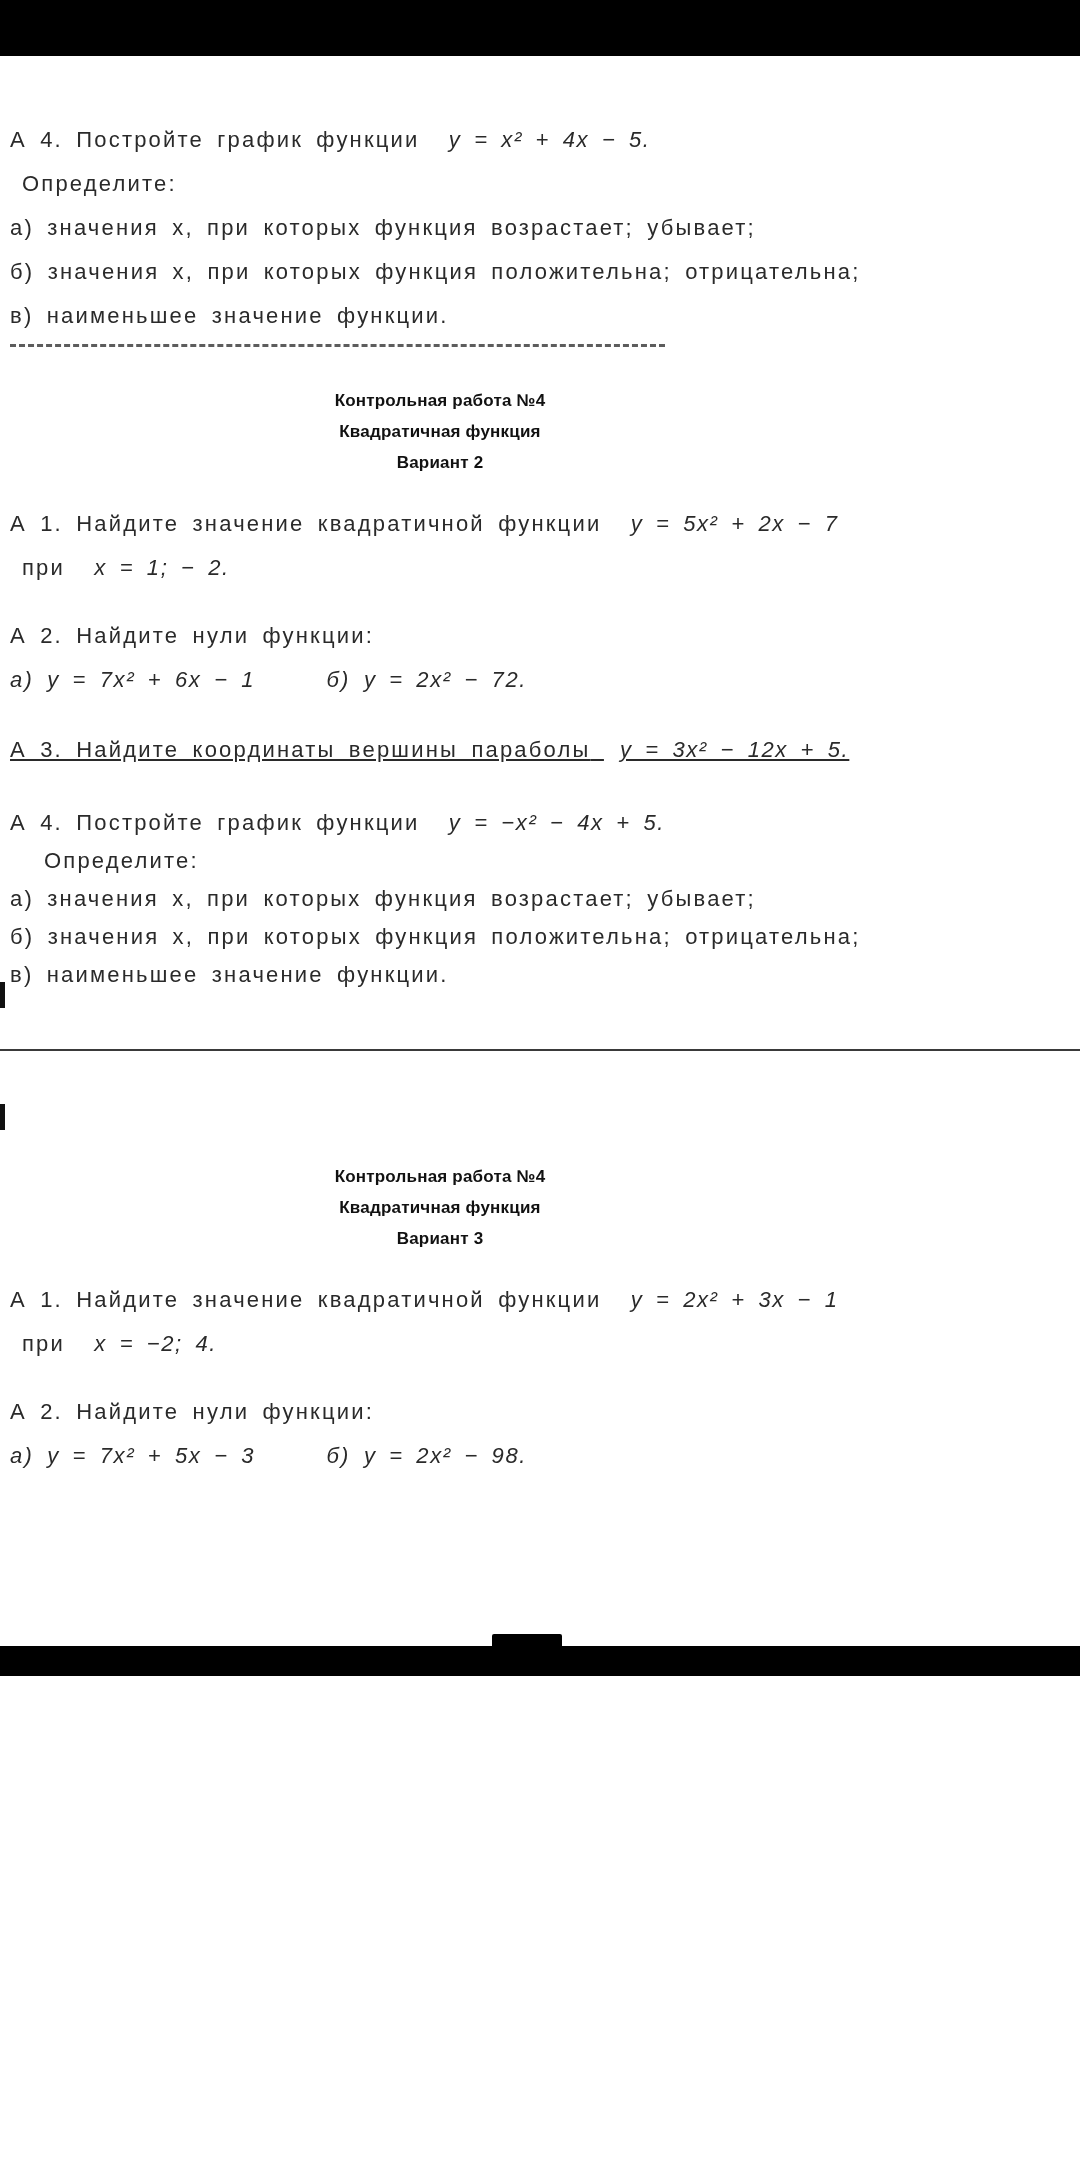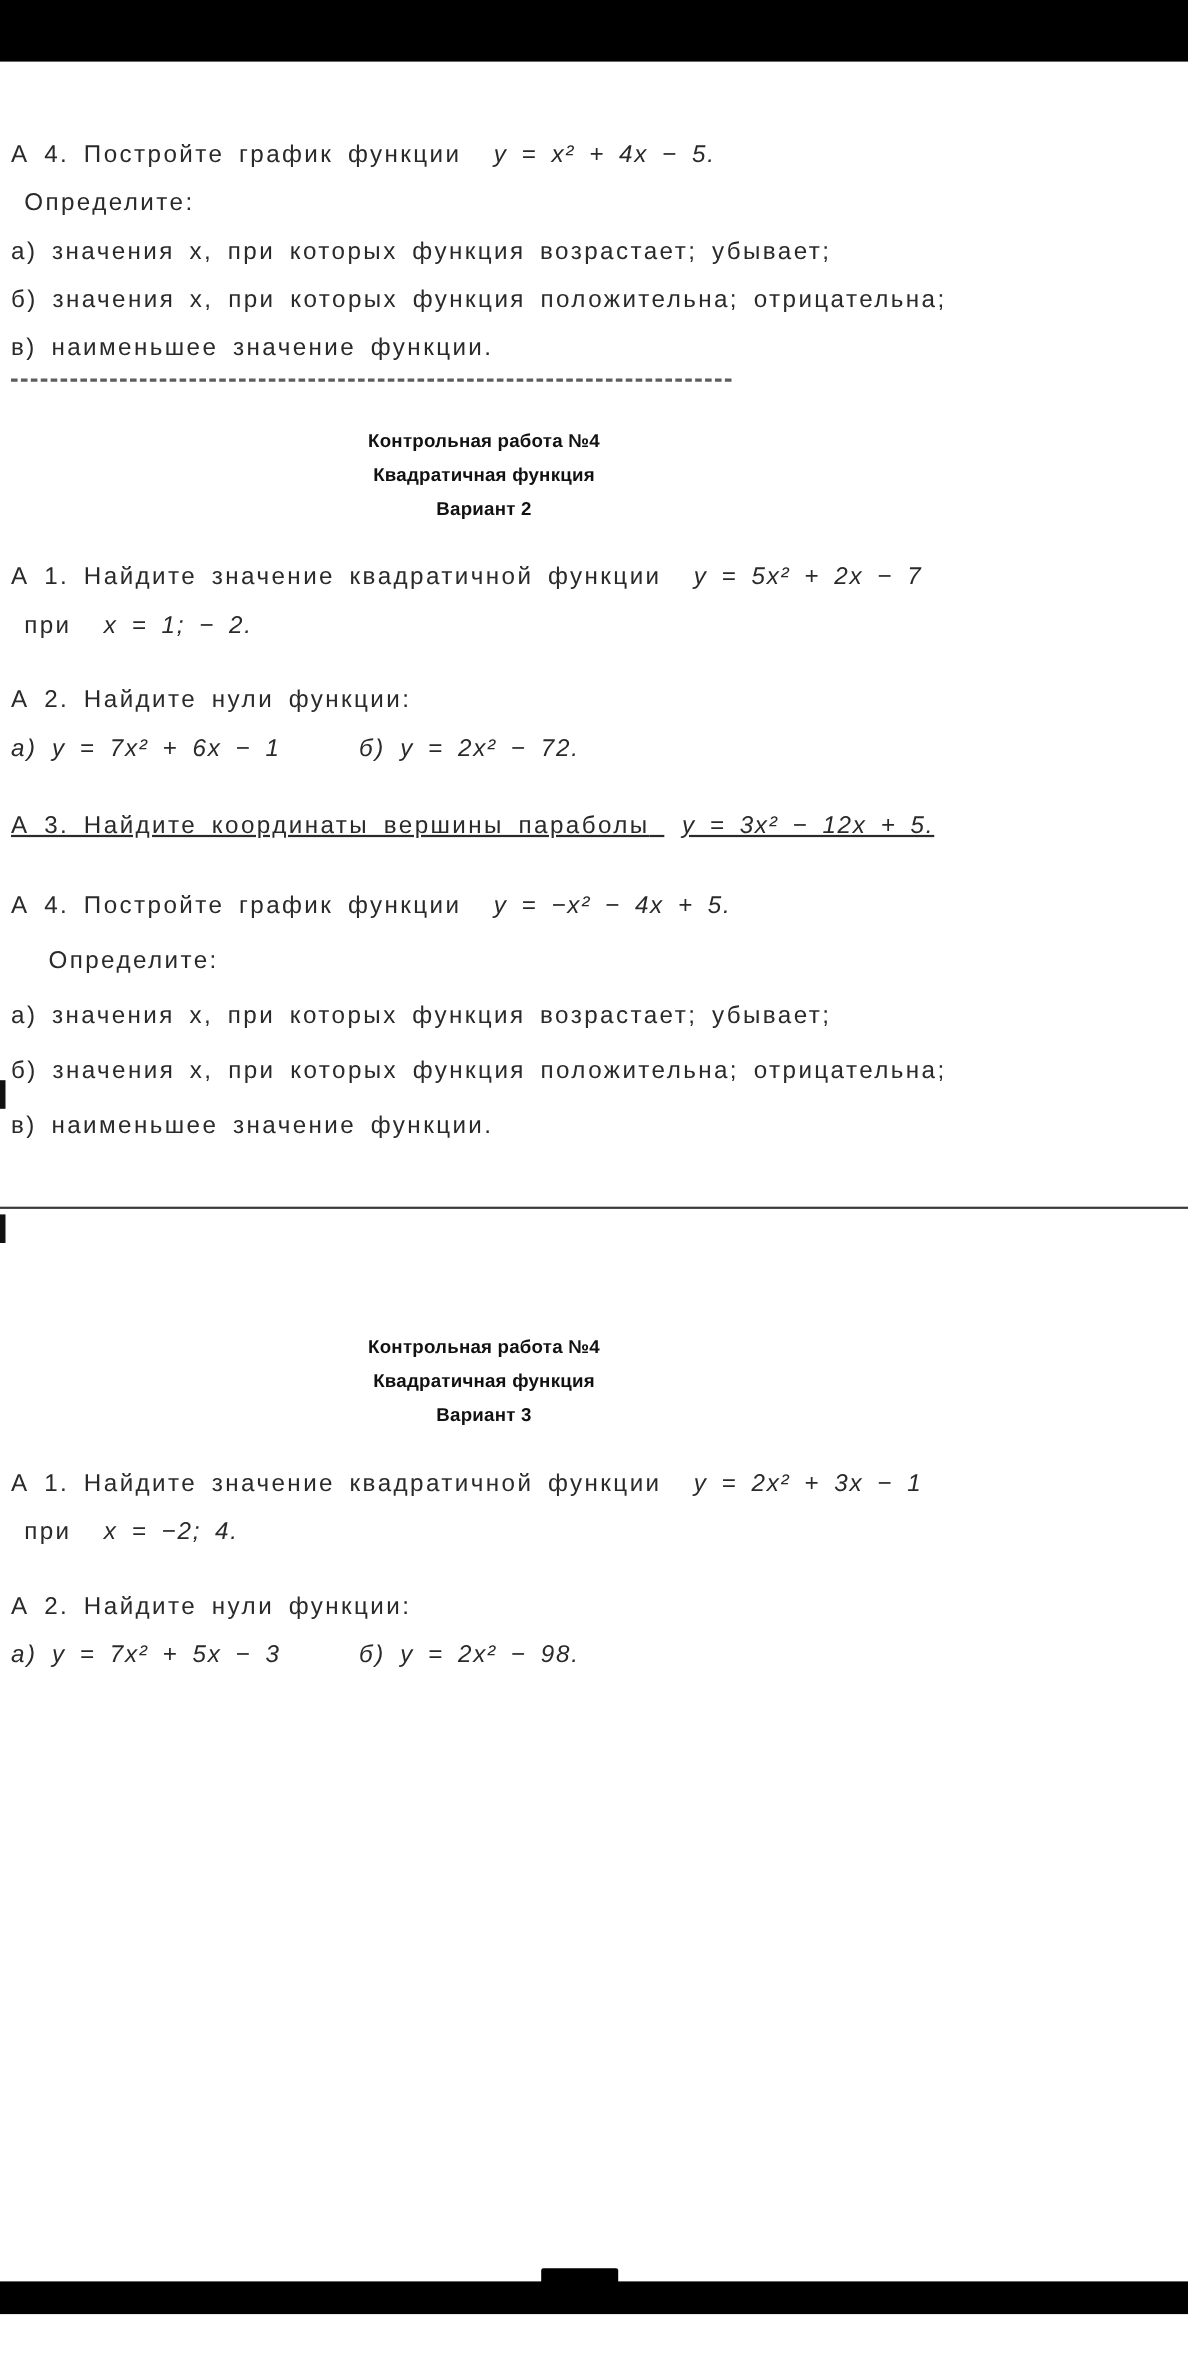--- a/index.html
+++ b/index.html
@@ -1,20 +1,20 @@
 <!DOCTYPE html>
 <html><head>
 <meta charset="utf-8">
 <style>
   * { margin: 0; padding: 0; box-sizing: border-box; }
   html, body { background: #ffffff; }
   .page {
     position: relative;
     width: 1080px;
-    height: 2104px;
+    height: 1676px;
     background: #ffffff;
     overflow: hidden;
     font-family: "Liberation Sans", "DejaVu Sans", sans-serif;
     color: #2a2a2a;
   }
   .top-bar {
     position: absolute; top: 0; left: 0;
     width: 100%; height: 56px; background: #000000;
   }
   .bottom-bar {
@@ -36,21 +36,21 @@
     width: 100%; padding: 0 10px;
   }
   .line {
     font-size: 22px;
     letter-spacing: 2.2px;
     word-spacing: 5px;
     line-height: 44px;
     white-space: nowrap;
     color: #2a2a2a;
   }
-  .tight .line { line-height: 38px; margin-top: 12px; }
+  .tight .line { line-height: 38px; }
   .math { font-style: italic; letter-spacing: 1.6px; }
   .math-label { font-style: italic; }
   .gap-before { margin-left: 58px; }
   .fgap { margin-left: 16px; }
   .ind-1 { padding-left: 12px; }
   .ind-2 { padding-left: 34px; }
 
   .block-top { margin-top: 62px; }
   .dashed-divider {
     margin-top: 6px;

